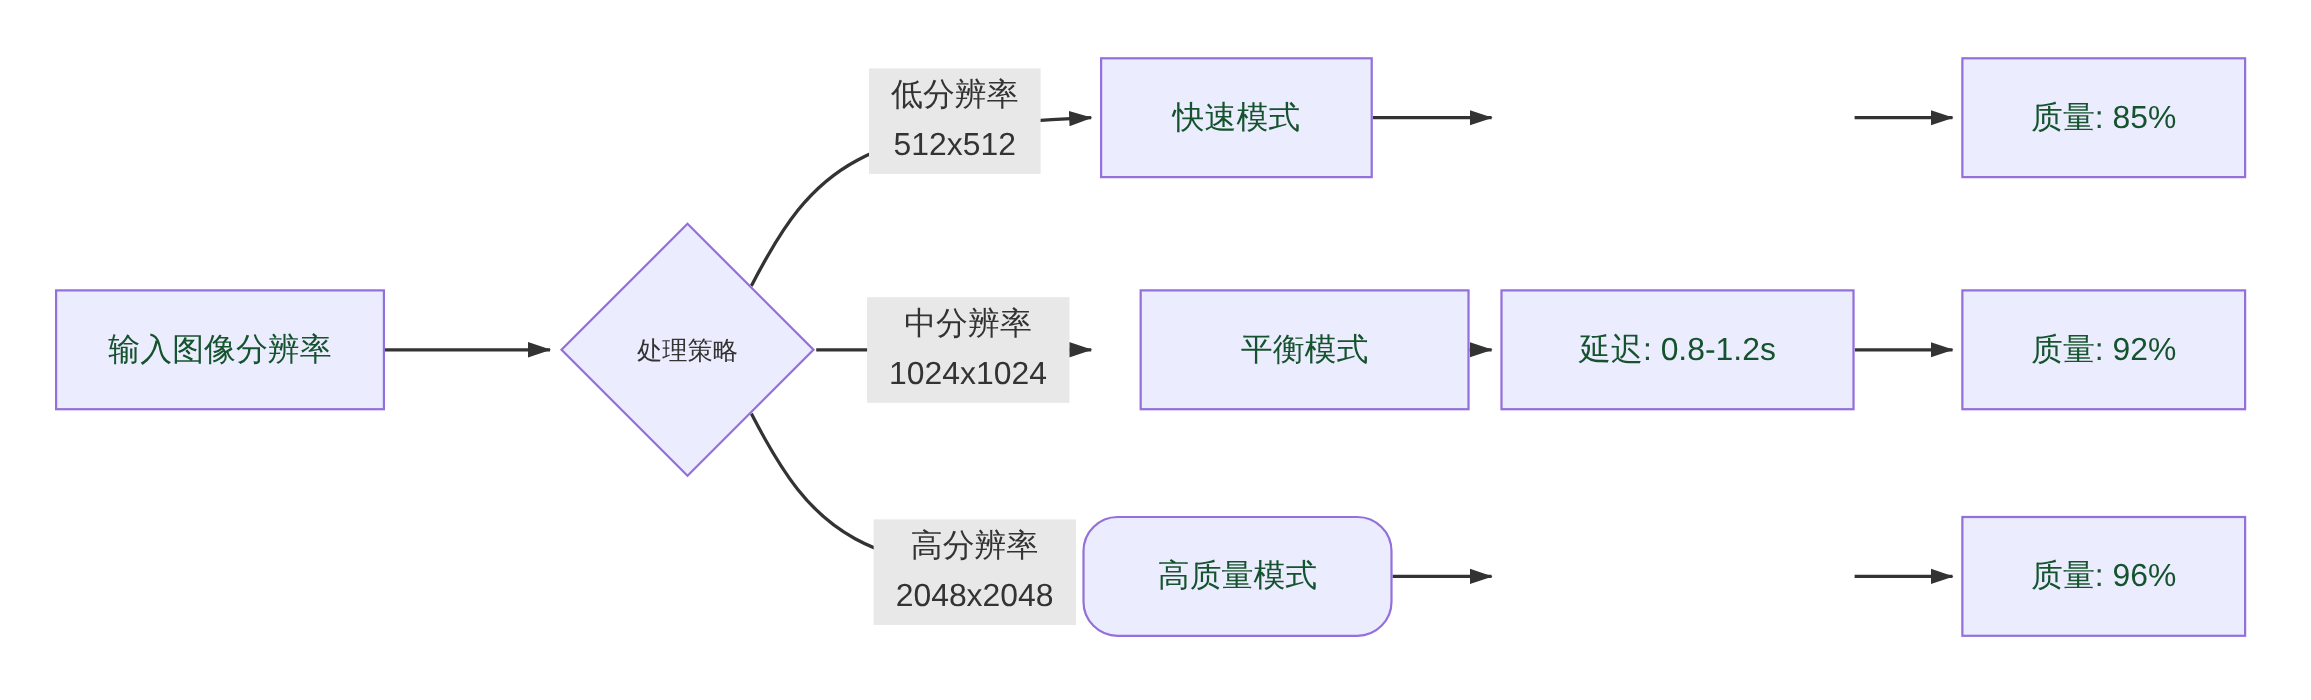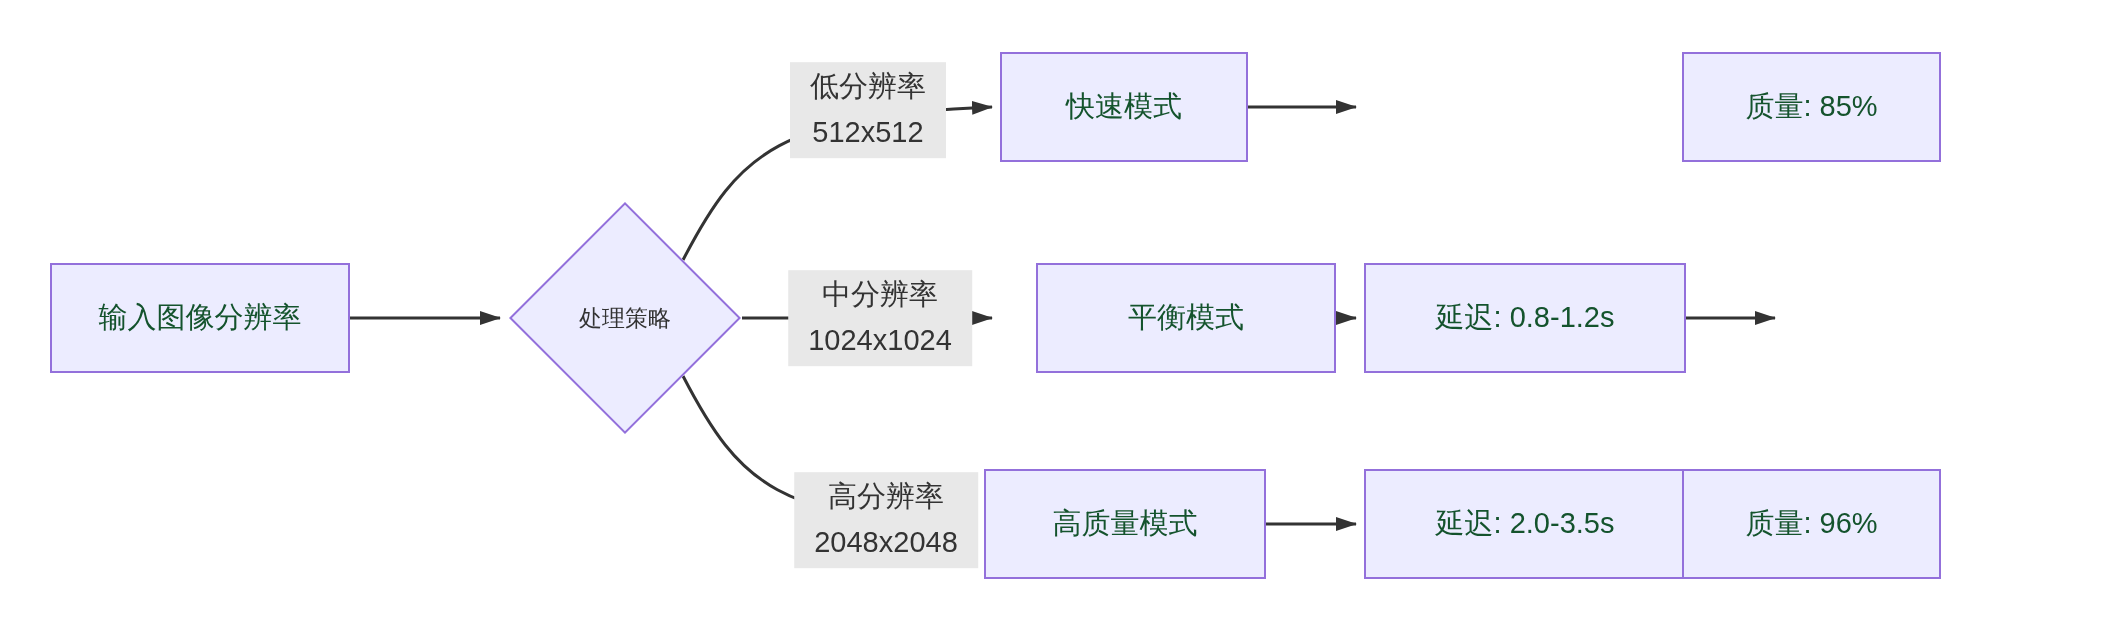--- a/index.html
+++ b/index.html
@@ -40,23 +40,23 @@
     position: absolute; left: 0; top: 0; width: 100%; height: 100%;
     display: flex; align-items: center; justify-content: center;
     font-size: 23px; color: #333333; white-space: nowrap;
   }
   
   .r1 { top: 52px;  height: 110px; }
   .r2 { top: 263px; height: 110px; }
   .r3 { top: 469px; height: 110px; }
   .n-mode1 { left: 1000px; width: 248px; }
   .n-mode2 { left: 1020px; width: 300px; margin-left: 16px; }
-  .n-mode3 { left: 984px;  width: 282px; }
+  .n-mode3 { left: 984px;  width: 282px; border-radius: 32px; }
   .n-lat   { left: 1364px; width: 322px; }
-  .n-qual  { left: 1682px; width: 259px; }
+  .n-qual  { left: 1783px; width: 259px; }
   
   .edge-label {
     position: absolute;
     transform: translate(-50%, -50%);
     background: #e8e8e8;
     color: #333333;
     font-size: 29px;
     line-height: 1.58;
     text-align: center;
     padding: 2px 20px;
@@ -114,23 +114,23 @@
   </div>
   <div class="node r1 n-mode1">快速模式</div>
   <div class="node r1 n-qual">质量: 85%</div>
 
   <div class="edge-label el2">
     <div>中分辨率</div>
     <div>1024x1024</div>
   </div>
   <div class="node r2 n-mode2">平衡模式</div>
   <div class="node r2 n-lat">延迟: 0.8-1.2s</div>
+  <div class="node r2 n-qual">质量: 92%</div>
 
   <div class="edge-label el3">
     <div>高分辨率</div>
     <div>2048x2048</div>
   </div>
   <div class="node r3 n-mode3">高质量模式</div>
-  <div class="node r3 n-lat">延迟: 2.0-3.5s</div>
   <div class="node r3 n-qual">质量: 96%</div>
 
 
 </div>
 
 </body></html>

